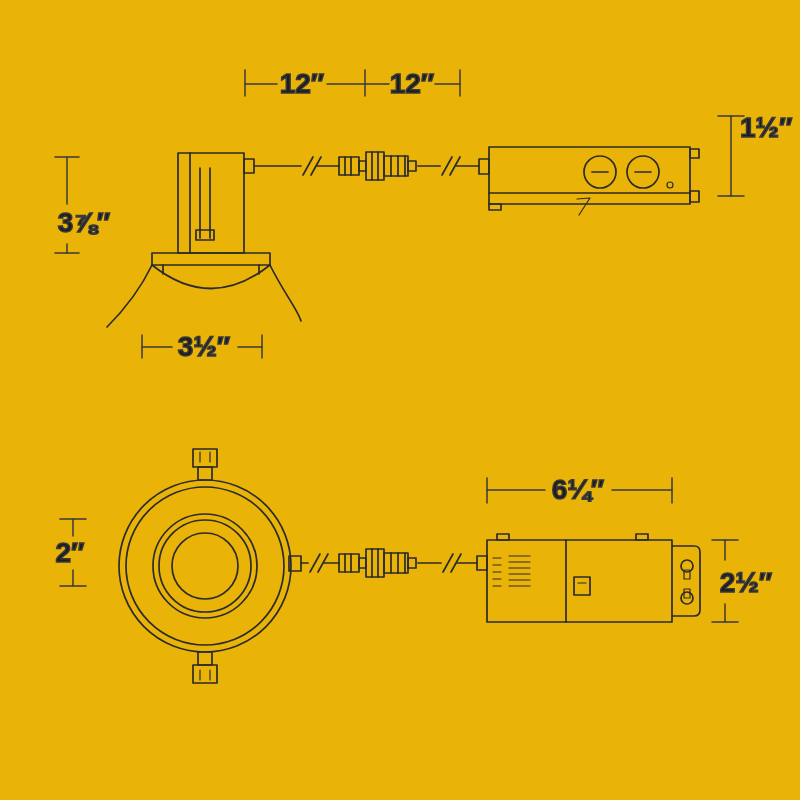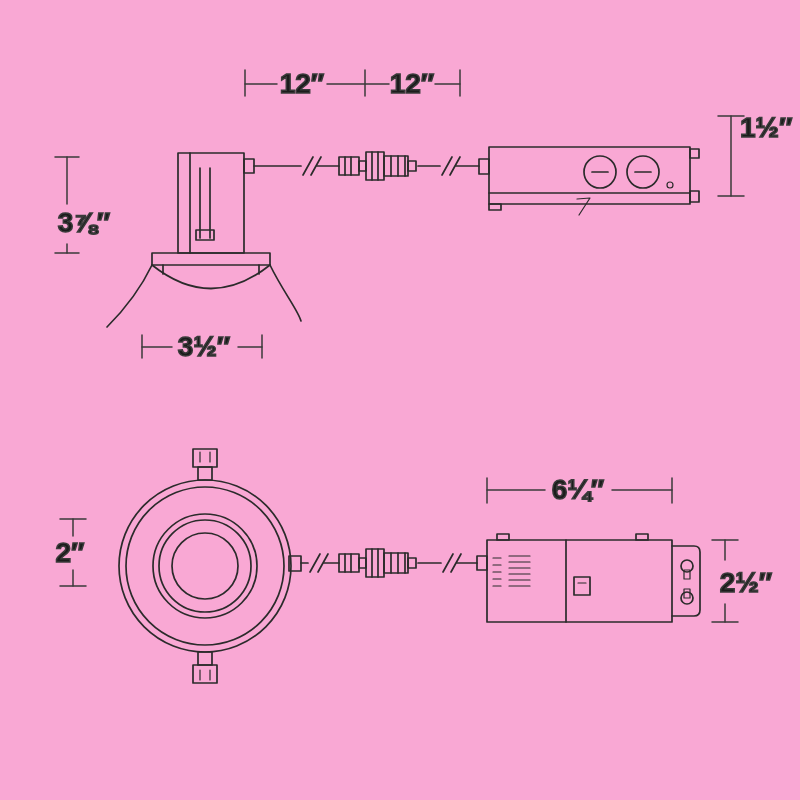--- a/index.html
+++ b/index.html
@@ -1,16 +1,16 @@
 <!DOCTYPE html>
 <html><head>
 <meta charset="utf-8">
 <style>
   html,body{margin:0;padding:0;background:#ffffff;}
-  .stage{width:800px;height:800px;position:relative;background:#f9a8d4;overflow:hidden;}
+  .stage{width:800px;height:800px;position:relative;background:#eab308;overflow:hidden;}
   svg{display:block;}
   .ln{fill:none;stroke:#2b2b2b;stroke-width:1.7;stroke-linecap:round;stroke-linejoin:round;}
   .thin{fill:none;stroke:#2b2b2b;stroke-width:1.2;stroke-linecap:round;}
   .dim{fill:none;stroke:#3a3a3a;stroke-width:1.5;stroke-linecap:round;}
   .dimtxt{fill:#1c1c1c;font-family:"Liberation Sans","DejaVu Sans",sans-serif;
           font-size:28px;font-weight:600;}
 </style>
 </head>
 <body>
 

